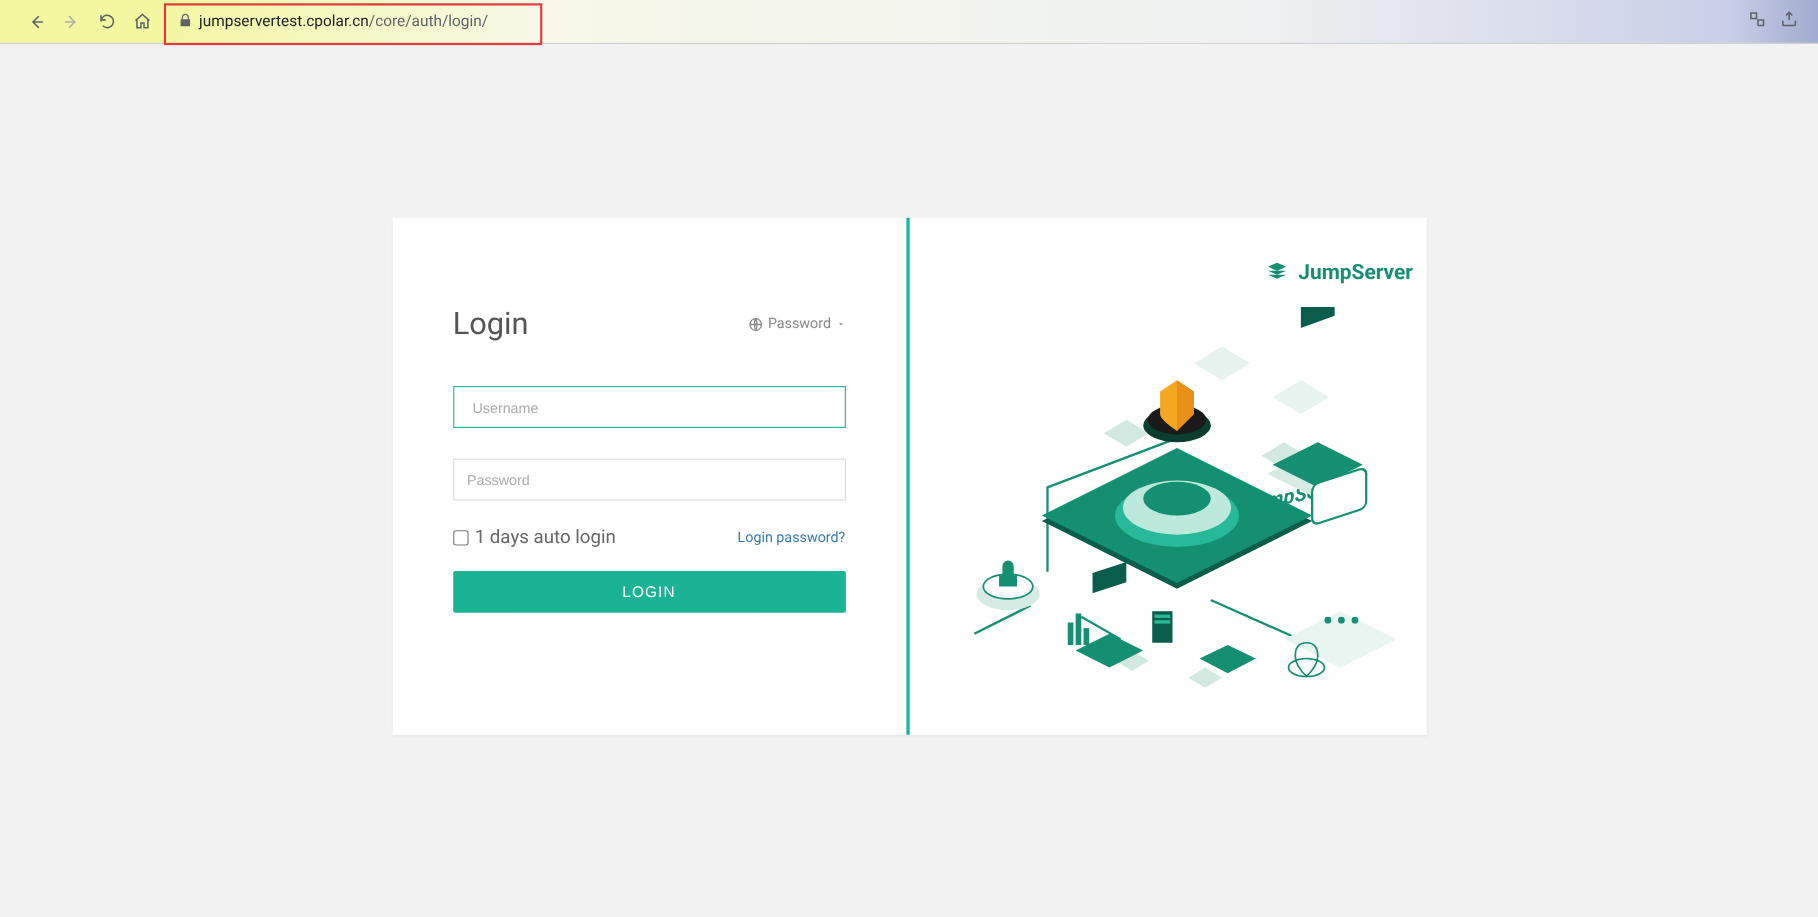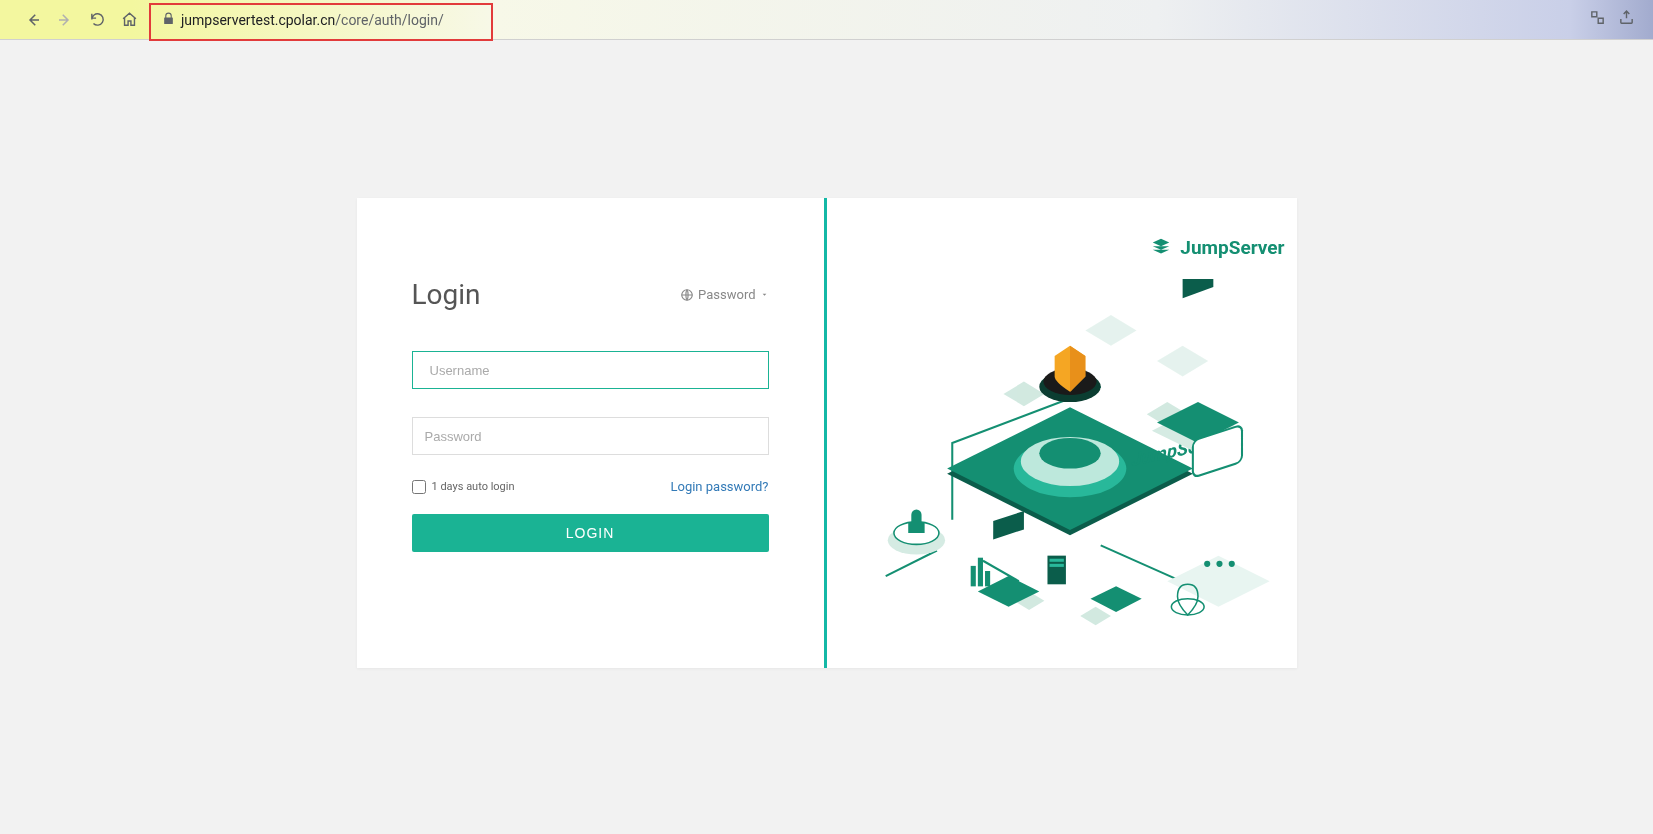--- a/index.html
+++ b/index.html
@@ -83,21 +83,21 @@
     .form-input:focus, .form-input.focused { border-color: #1ab394; }
     .form-input::placeholder { color: #aaa; }
     .input-username { border-color: #1ab394; margin-bottom: 28px; padding-left: 17px; }
     .input-password { margin-bottom: 24px; }
     .form-row {
       display: flex; justify-content: space-between; align-items: center;
       margin-bottom: 20px;
     }
     .checkbox-group { display: flex; align-items: center; gap: 6px; }
     .checkbox-group input[type="checkbox"] { width: 14px; height: 14px; cursor: pointer; }
-    .checkbox-label { font-size: 11px; color: #666; }
+    .checkbox-label { font-size: 17px; color: #666; }
     .forgot-link { font-size: 13px; color: #337ab7; text-decoration: none; cursor: pointer; }
     .login-button {
       width: 100%; height: 38px;
       background: #1ab394; color: #fff;
       border: none; font-size: 14px; letter-spacing: 1px;
       cursor: pointer; border-radius: 2px;
     }
     .login-right {
       width: 470px;
       padding: 38px 12px 20px 28px;

